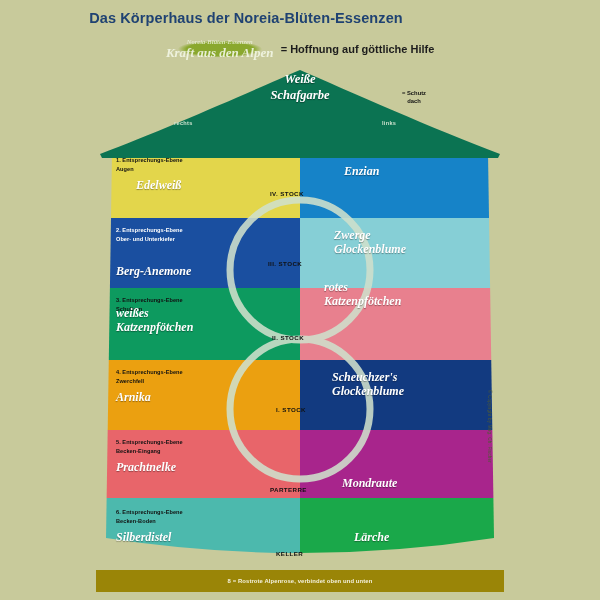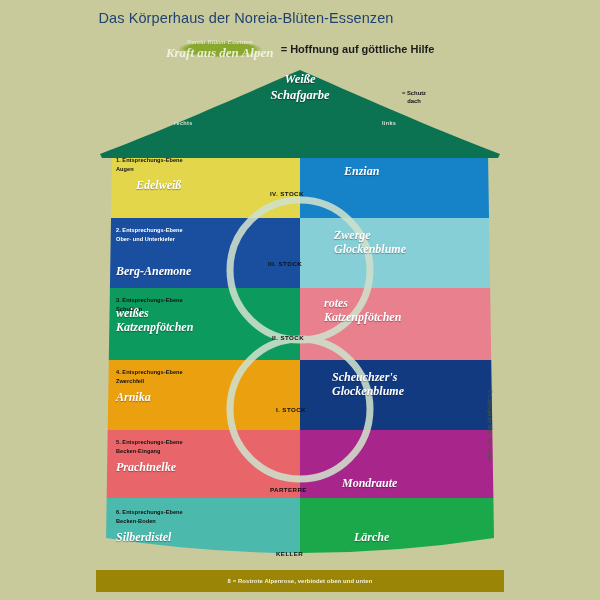--- a/index.html
+++ b/index.html
@@ -13,21 +13,21 @@
   
   #page{
     position:absolute;left:0;top:0;width:600px;height:600px;
     background:#c8ca9b;
     overflow:hidden;
   }
   
   #title{
     position:absolute;left:0;top:10px;width:492px;
     text-align:center;
-    font-size:14.5px;font-weight:normal;
+    font-size:14.5px;font-weight:bold;
     color:#1f4272;
     letter-spacing:.1px;
   }
   
   #subtitle-row{
     position:absolute;left:0;top:38px;width:600px;
     display:flex;justify-content:center;align-items:center;gap:7px;
   }
   #brand-badge{
     position:relative;
@@ -193,21 +193,21 @@
     <div class="floor-left-label" style="left:20px;top:167px;color:#fff;">Ober- und Unterkiefer</div>
     <div class="flower" style="left:20px;top:196px;">Berg-Anemone</div>
     <div class="flower" style="left:238px;top:160px;">Zwerge
 Glockenblume</div>
     <div class="stock-label" style="left:172px;top:192px;">III. STOCK</div>
 
     <div class="floor-left-label" style="left:20px;top:228px;">3. Entsprechungs-Ebene</div>
     <div class="floor-left-label" style="left:20px;top:237px;">Schultern</div>
     <div class="flower" style="left:20px;top:238px;">weißes
 Katzenpfötchen</div>
-    <div class="flower" style="left:228px;top:228px;font-family:Liberation Serif, serif;">rotes
+    <div class="flower" style="left:228px;top:212px;font-family:Liberation Serif, serif;">rotes
 Katzenpfötchen</div>
     <div class="stock-label" style="left:176px;top:266px;">II. STOCK</div>
 
     <div class="floor-left-label" style="left:20px;top:300px;">4. Entsprechungs-Ebene</div>
     <div class="floor-left-label" style="left:20px;top:309px;">Zwerchfell</div>
     <div class="flower" style="left:20px;top:322px;text-align:center;">Arnika</div>
     <div class="flower" style="left:236px;top:302px;">Scheuchzer's
 Glockenblume</div>
     <div class="stock-label" style="left:180px;top:338px;">I. STOCK</div>
 

